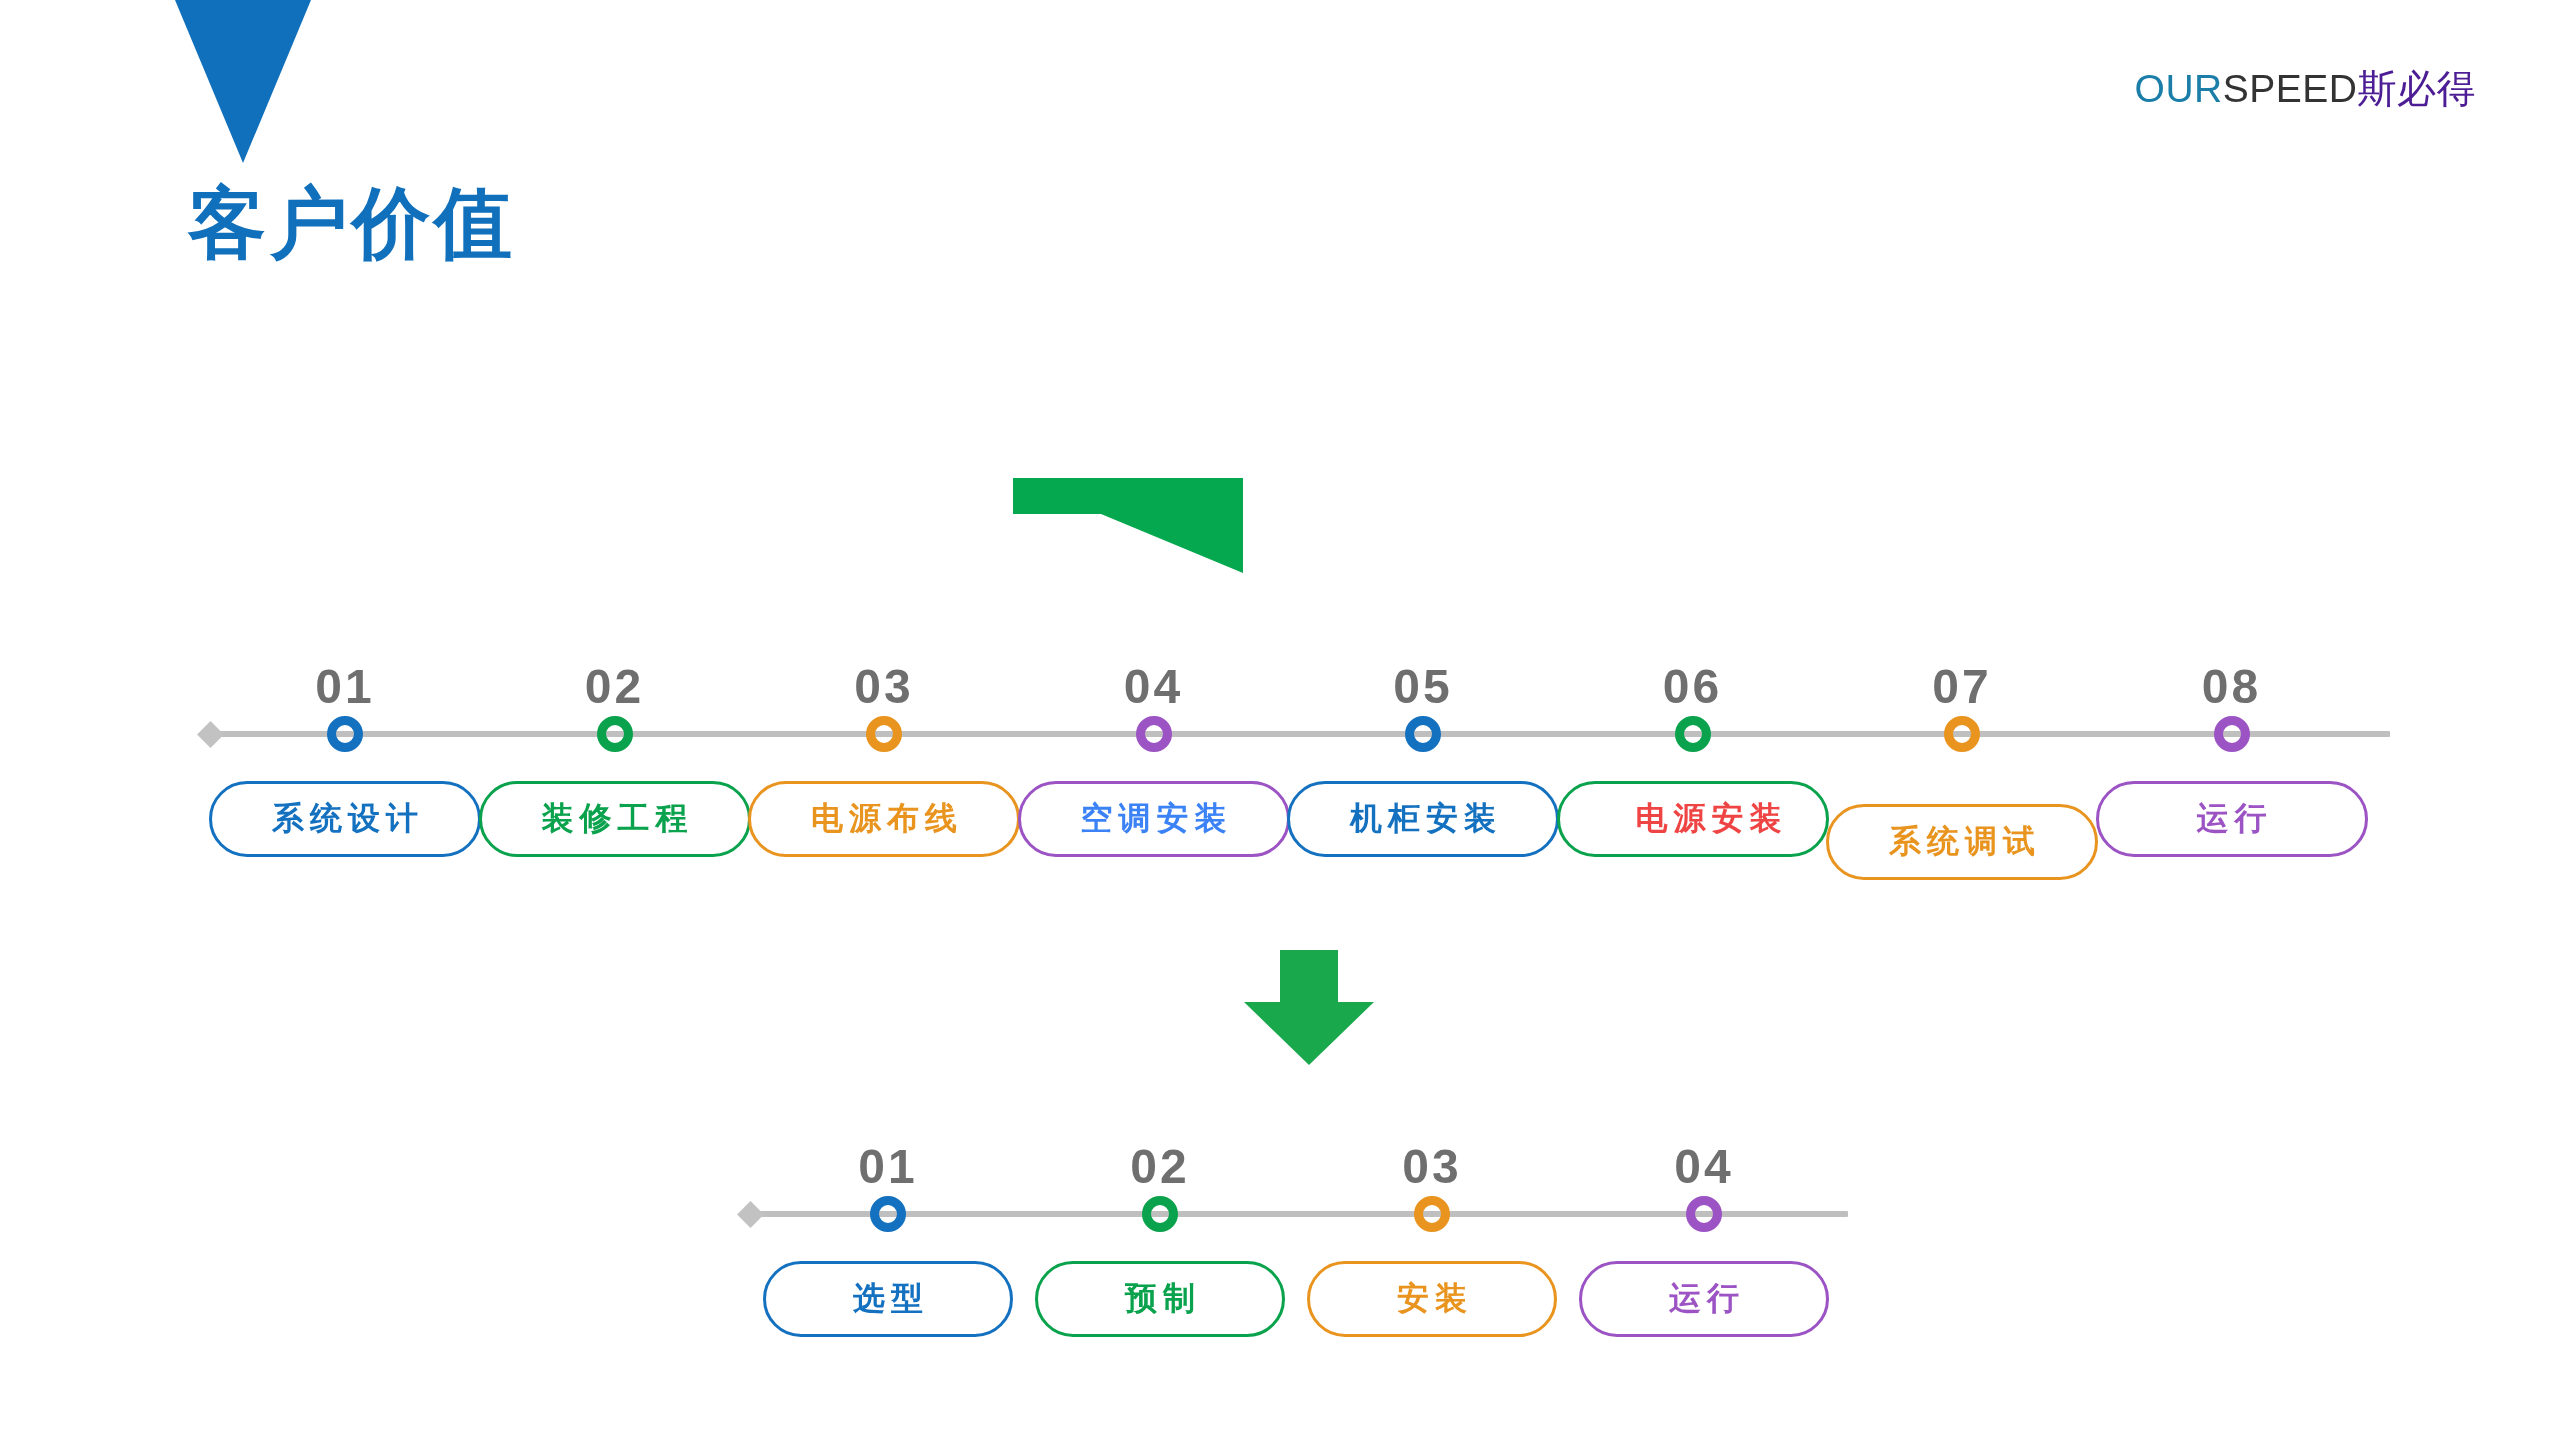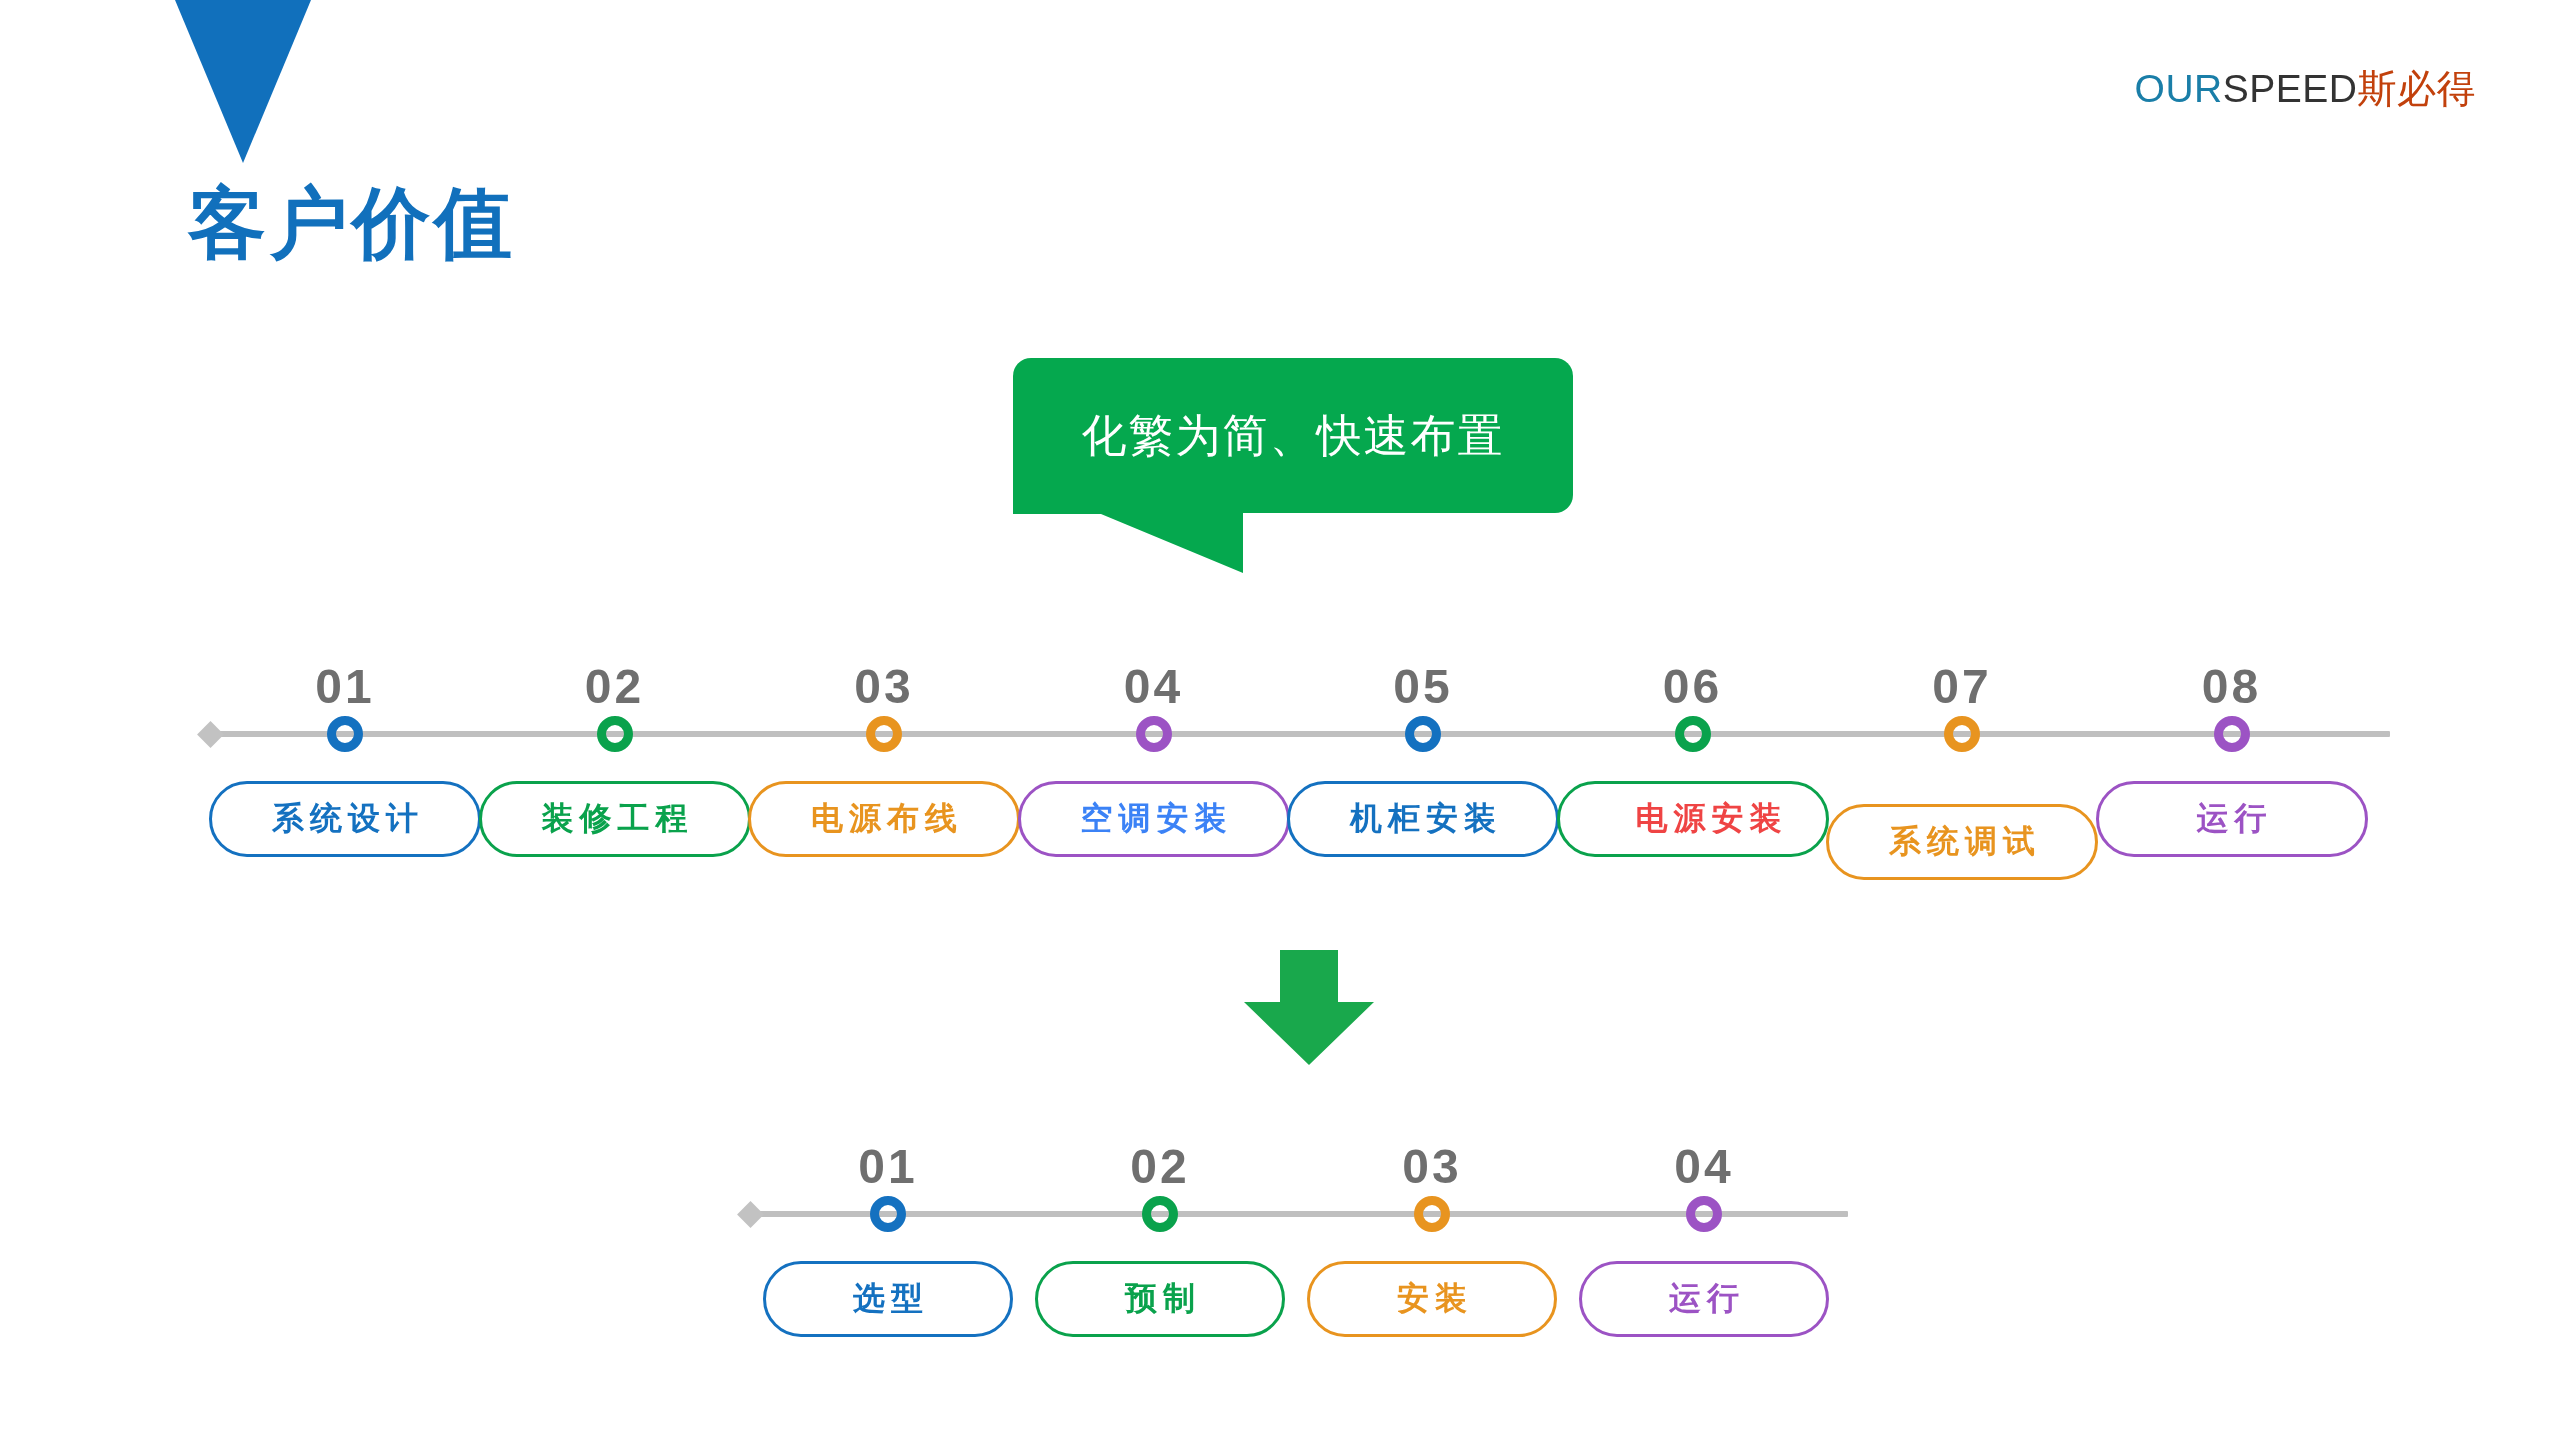--- a/index.html
+++ b/index.html
@@ -34,21 +34,21 @@
     right: 84px;
     top: 62px;
     font-size: 39px;
     letter-spacing: 0.5px;
     white-space: nowrap;
     color: #3a3a3a;
     font-family: "Liberation Sans", "DejaVu Sans", sans-serif;
   }
   .logo .logo-our { color: #1a7ea8; }
   .logo .logo-speed { color: #333333; }
-  .logo .logo-cn { color: #c2410c; }
+  .logo .logo-cn { color: #4c1d95; }
 
   
   .page-title {
     position: absolute;
     left: 188px;
     top: 184px;
     font-size: 78px;
     font-weight: bold;
     color: #1170bc;
     letter-spacing: 4px;
@@ -178,23 +178,20 @@
 </head>
 <body>
 
 <div class="corner-triangle"></div>
 
 <div class="logo"><span class="logo-our">OUR</span><span class="logo-speed">SPEED</span><span class="logo-cn">斯必得</span></div>
 
 <div class="page-title">客户价值</div>
 
 <div class="bubble-wrap">
-  <div class="bubble-body">
-    <span class="bubble-text">化繁为简、快速布置</span>
-  </div>
   <svg class="bubble-tail" viewBox="0 0 260 95">
     <polygon points="0,0 230,0 230,95 88,36 0,36" fill="#05a84e"></polygon>
   </svg>
 </div>
 
 <svg class="down-arrow" viewBox="0 0 130 115">
   <polygon points="36,0 94,0 94,52 130,52 65,115 0,52 36,52" fill="#19a84c"></polygon>
 </svg>
 
 <div class="timeline" id="timeline-top" style="left:0px; top:731px; width:2560px;">

